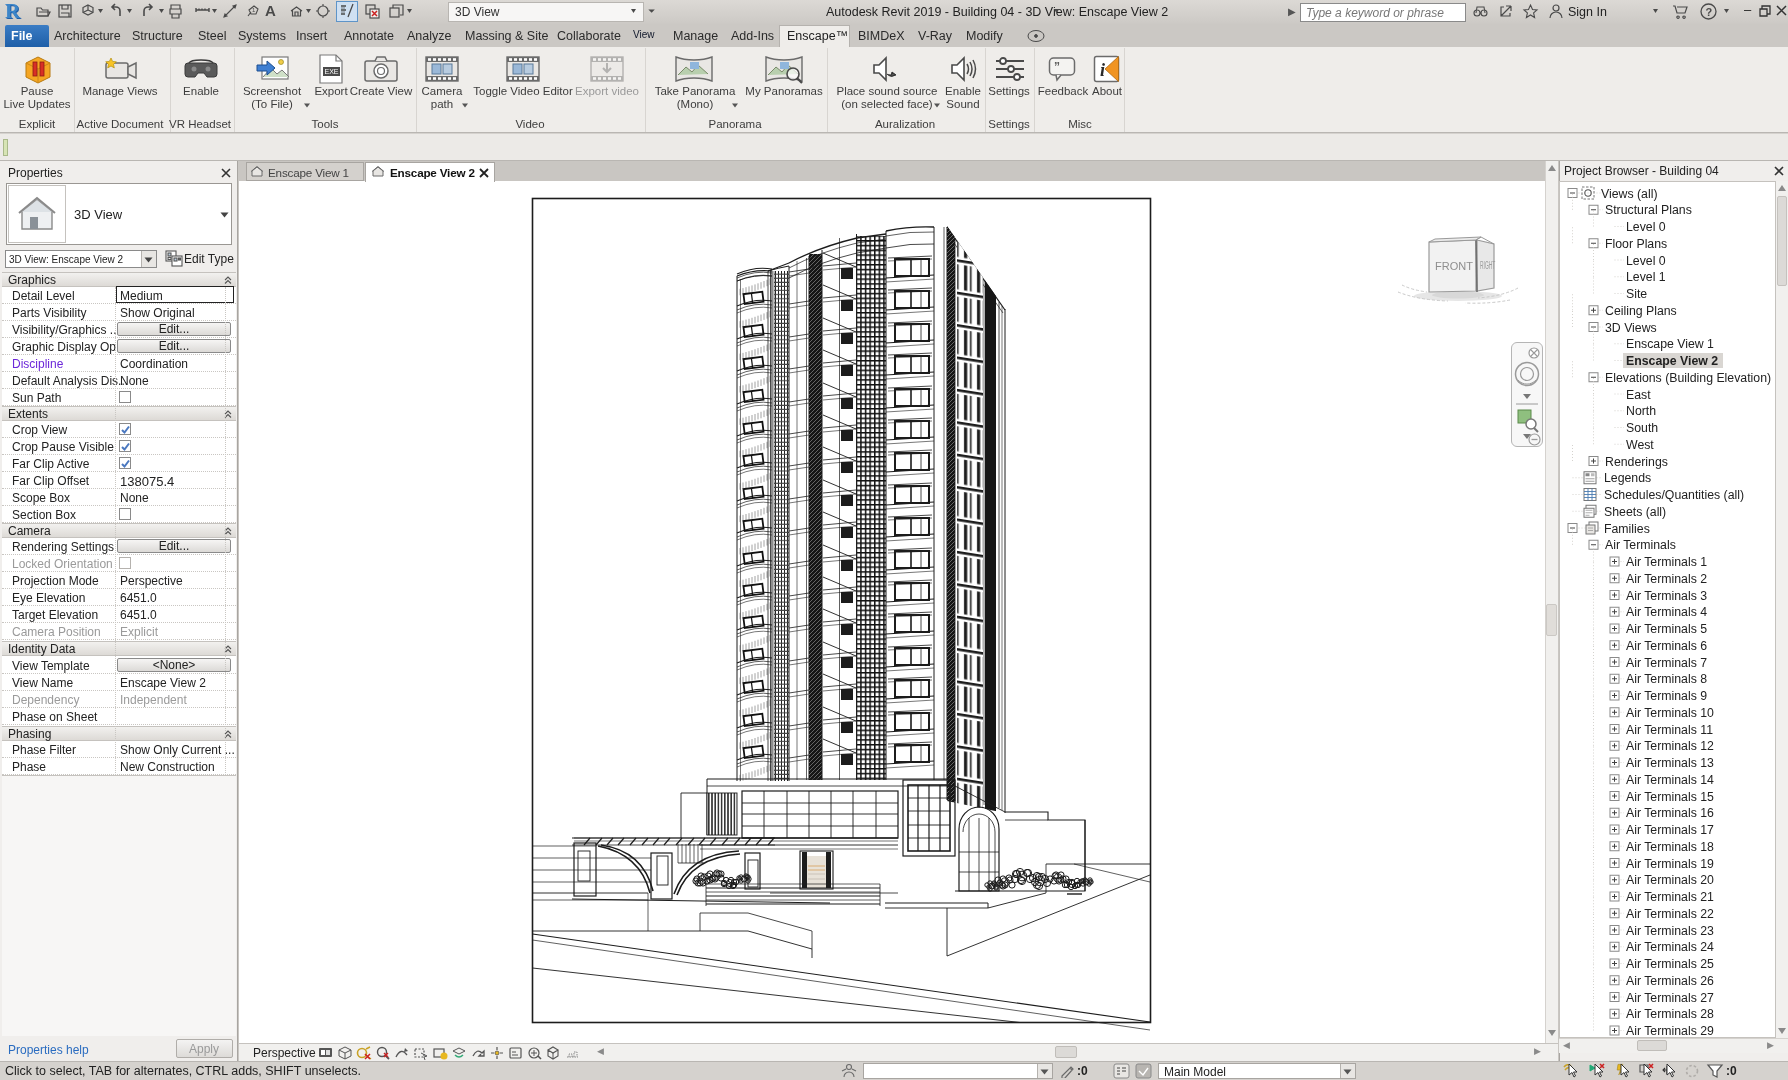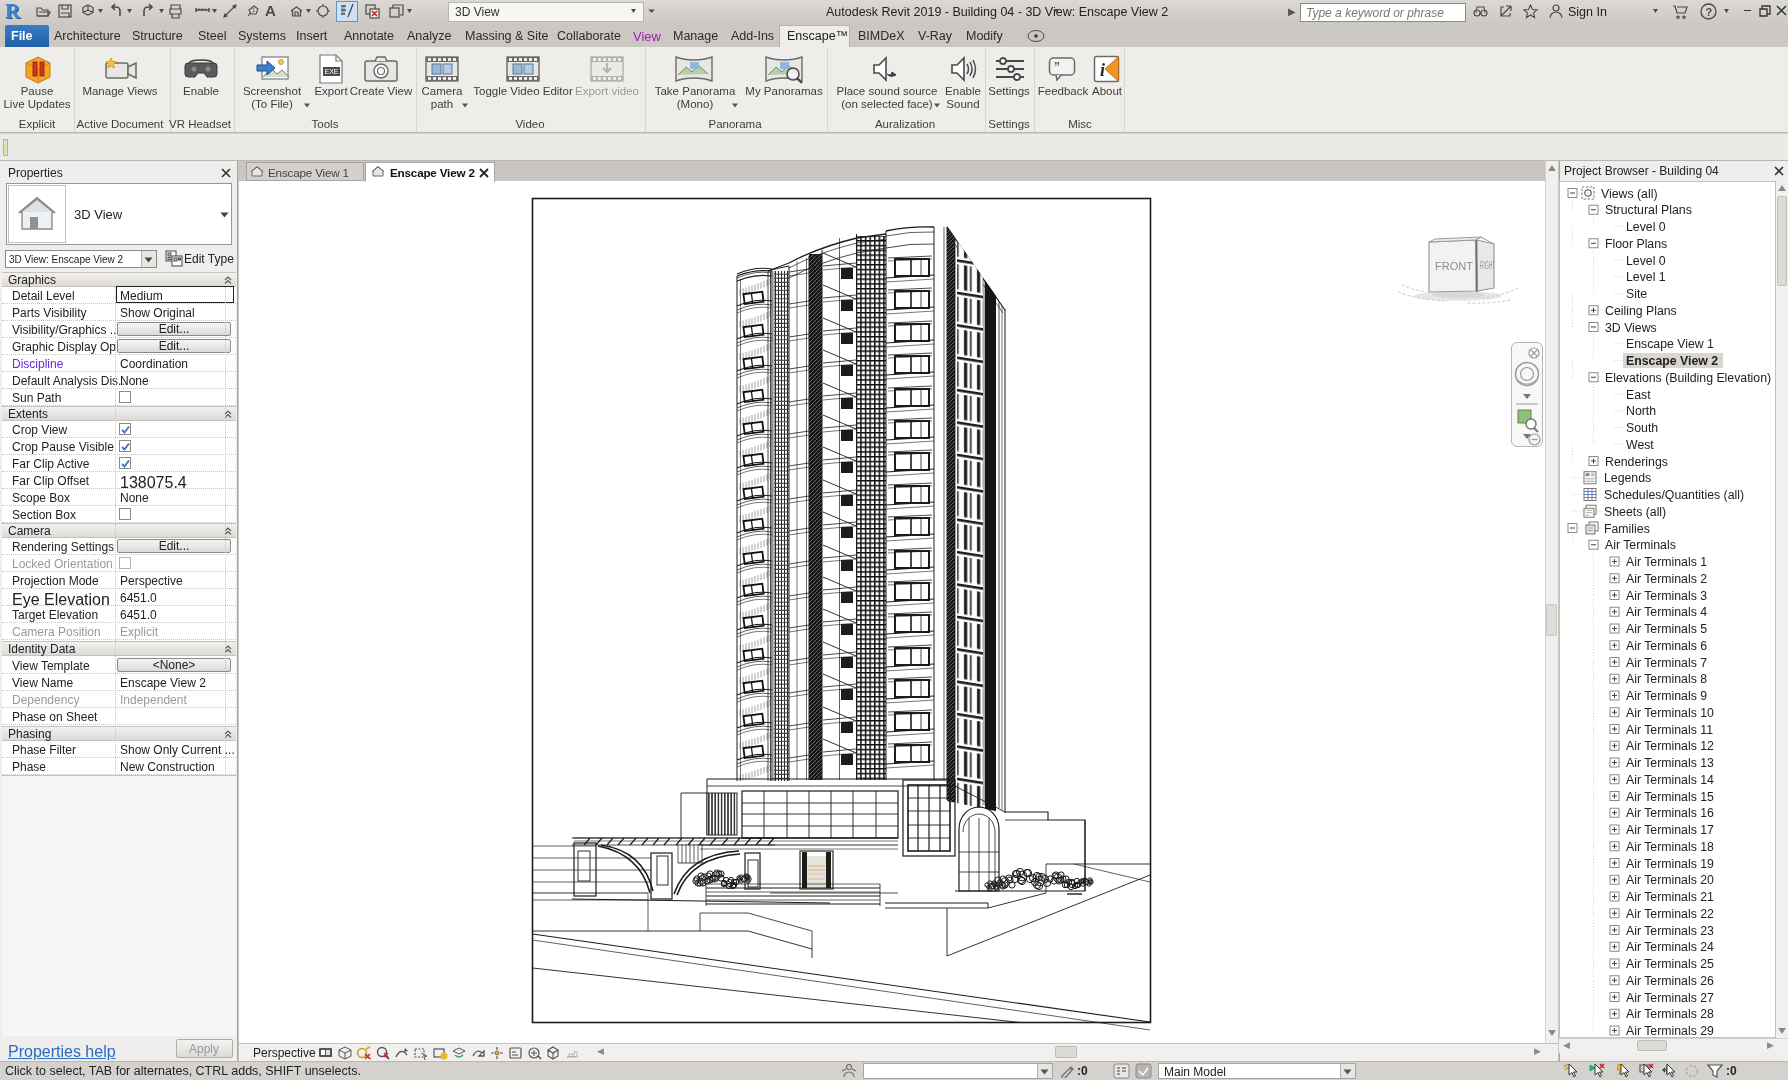--- a/index.html
+++ b/index.html
@@ -133,21 +133,21 @@
 <div class="tx" style="left:11px;top:29px;font-size:12.5px;color:#fff;font-weight:bold">File</div>
 <div class="tx" style="left:54px;top:29px;font-size:12.5px;color:#2b2b2b">Architecture</div>
 <div class="tx" style="left:132px;top:29px;font-size:12.5px;color:#2b2b2b">Structure</div>
 <div class="tx" style="left:198px;top:29px;font-size:12.5px;color:#2b2b2b">Steel</div>
 <div class="tx" style="left:238px;top:29px;font-size:12.5px;color:#2b2b2b">Systems</div>
 <div class="tx" style="left:296px;top:29px;font-size:12.5px;color:#2b2b2b">Insert</div>
 <div class="tx" style="left:344px;top:29px;font-size:12.5px;color:#2b2b2b">Annotate</div>
 <div class="tx" style="left:407px;top:29px;font-size:12.5px;color:#2b2b2b">Analyze</div>
 <div class="tx" style="left:465px;top:29px;font-size:12.5px;color:#2b2b2b">Massing &amp; Site</div>
 <div class="tx" style="left:557px;top:29px;font-size:12.5px;color:#2b2b2b">Collaborate</div>
-<div class="tx" style="left:633px;top:29px;font-size:13px;color:#a21caf">View</div>
+<div class="tx" style="left:633px;top:29px;font-size:10px;color:#0f172a">View</div>
 <div class="tx" style="left:673px;top:29px;font-size:12.5px;color:#2b2b2b">Manage</div>
 <div class="tx" style="left:731px;top:29px;font-size:12.5px;color:#2b2b2b">Add-Ins</div>
 <div class="abs" style="left:779px;top:25px;width:71px;height:22px;background:#efedea;border:1px solid #b5b2ae;border-bottom:none"></div>
 <div class="tx" style="left:787px;top:29px;font-size:12.5px;color:#222">Enscape™</div>
 <div class="tx" style="left:858px;top:29px;font-size:12.5px;color:#2b2b2b">BIMDeX</div>
 <div class="tx" style="left:918px;top:29px;font-size:12.5px;color:#2b2b2b">V-Ray</div>
 <div class="tx" style="left:966px;top:29px;font-size:12.5px;color:#2b2b2b">Modify</div>
 <svg class="abs" style="left:1027px;top:30px" width="22" height="13" fill="none" stroke="#4a4a4a">
     <ellipse cx="9" cy="6" rx="8" ry="5.5"></ellipse>
     <circle cx="9" cy="6" r="1.4" fill="#4a4a4a"></circle>
@@ -420,21 +420,21 @@
     <path d="M2,6 L4.5,8.5 L9,2.5"></path>
   </svg>
 <div class="abs" style="left:2px;top:471px;width:234px;height:1px;border-bottom:1px dotted #c9c6c2"></div>
 <div class="tx" style="left:12px;top:457px;font-size:12px;color:#222">Far Clip Active</div>
 <div class="abs" style="left:119px;top:457px;width:12px;height:12px;background:#fff;border:1px solid #8a8a8a"></div>
 <svg class="abs" style="left:120px;top:458px" width="11" height="11" fill="none" stroke="#4a78c0" stroke-width="2">
     <path d="M2,6 L4.5,8.5 L9,2.5"></path>
   </svg>
 <div class="abs" style="left:2px;top:488px;width:234px;height:1px;border-bottom:1px dotted #c9c6c2"></div>
 <div class="tx" style="left:12px;top:474px;font-size:12px;color:#222">Far Clip Offset</div>
-<div class="tx" style="left:120px;top:474px;font-size:16px;color:#222">138075.4</div>
+<div class="tx" style="left:120px;top:474px;font-size:13px;color:#222">138075.4</div>
 <div class="abs" style="left:2px;top:505px;width:234px;height:1px;border-bottom:1px dotted #c9c6c2"></div>
 <div class="tx" style="left:12px;top:491px;font-size:12px;color:#222">Scope Box</div>
 <div class="tx" style="left:120px;top:491px;font-size:12px;color:#222">None</div>
 <div class="abs" style="left:2px;top:522px;width:234px;height:1px;border-bottom:1px dotted #c9c6c2"></div>
 <div class="tx" style="left:12px;top:508px;font-size:12px;color:#222">Section Box</div>
 <div class="abs" style="left:119px;top:508px;width:12px;height:12px;background:#fff;border:1px solid #8a8a8a"></div>
 <div class="abs" style="left:2px;top:523px;width:234px;height:15px;background:linear-gradient(#f2f1ef,#dddad6);border-top:1px solid #c5c2be;border-bottom:1px solid #c5c2be"></div>
 <div class="tx" style="left:8px;top:524px;font-size:12px;color:#222">Camera</div>
 <svg class="abs" style="left:224px;top:527px" width="8" height="8" fill="none" stroke="#555" stroke-width="1.1">
     <path d="M1,4 L4,1 L7,4 M1,7.5 L4,4.5 L7,7.5"></path>
@@ -443,21 +443,21 @@
 <div class="tx" style="left:12px;top:540px;font-size:12px;color:#222">Rendering Settings</div>
 <div class="abs" style="left:117px;top:539px;width:114px;height:14px;background:linear-gradient(#f6f5f4,#dcdad7);border:1px solid #8a8a8a;border-radius:2px"></div>
 <div class="tx" style="left:174px;top:539px;font-size:12px;color:#222;transform:translateX(-50%)">Edit...</div>
 <div class="abs" style="left:2px;top:571px;width:234px;height:1px;border-bottom:1px dotted #c9c6c2"></div>
 <div class="tx" style="left:12px;top:557px;font-size:12px;color:#9a9a9a">Locked Orientation</div>
 <div class="abs" style="left:119px;top:557px;width:12px;height:12px;background:#fff;border:1px solid #b5b2ae"></div>
 <div class="abs" style="left:2px;top:588px;width:234px;height:1px;border-bottom:1px dotted #c9c6c2"></div>
 <div class="tx" style="left:12px;top:574px;font-size:12px;color:#222">Projection Mode</div>
 <div class="tx" style="left:120px;top:574px;font-size:12px;color:#222">Perspective</div>
 <div class="abs" style="left:2px;top:605px;width:234px;height:1px;border-bottom:1px dotted #c9c6c2"></div>
-<div class="tx" style="left:12px;top:591px;font-size:16px;color:#222">Eye Elevation</div>
+<div class="tx" style="left:12px;top:591px;font-size:12px;color:#222">Eye Elevation</div>
 <div class="tx" style="left:120px;top:591px;font-size:12px;color:#222">6451.0</div>
 <div class="abs" style="left:2px;top:622px;width:234px;height:1px;border-bottom:1px dotted #c9c6c2"></div>
 <div class="tx" style="left:12px;top:608px;font-size:12px;color:#222">Target Elevation</div>
 <div class="tx" style="left:120px;top:608px;font-size:12px;color:#222">6451.0</div>
 <div class="abs" style="left:2px;top:639px;width:234px;height:1px;border-bottom:1px dotted #c9c6c2"></div>
 <div class="tx" style="left:12px;top:625px;font-size:12px;color:#9a9a9a">Camera Position</div>
 <div class="tx" style="left:120px;top:625px;font-size:12px;color:#9a9a9a">Explicit</div>
 <div class="abs" style="left:2px;top:641px;width:234px;height:15px;background:linear-gradient(#f2f1ef,#dddad6);border-top:1px solid #c5c2be;border-bottom:1px solid #c5c2be"></div>
 <div class="tx" style="left:8px;top:642px;font-size:12px;color:#222">Identity Data</div>
 <svg class="abs" style="left:224px;top:645px" width="8" height="8" fill="none" stroke="#555" stroke-width="1.1">
@@ -484,21 +484,21 @@
 <div class="abs" style="left:2px;top:757px;width:234px;height:1px;border-bottom:1px dotted #c9c6c2"></div>
 <div class="tx" style="left:12px;top:743px;font-size:12px;color:#222">Phase Filter</div>
 <div class="tx" style="left:120px;top:743px;font-size:12px;color:#222">Show Only Current ...</div>
 <div class="abs" style="left:2px;top:774px;width:234px;height:1px;border-bottom:1px dotted #c9c6c2"></div>
 <div class="tx" style="left:12px;top:760px;font-size:12px;color:#222">Phase</div>
 <div class="tx" style="left:120px;top:760px;font-size:12px;color:#222">New Construction</div>
 <div class="abs" style="left:115px;top:287px;width:1px;height:488px;border-left:1px dotted #c9c6c2"></div>
 <div class="abs" style="left:225px;top:287px;width:1px;height:488px;border-left:1px dotted #c9c6c2"></div>
 <div class="abs" style="left:2px;top:775px;width:234px;height:1px;background:#c5c2be"></div>
 <div class="abs" style="left:2px;top:776px;width:234px;height:260px;background:#f7f6f5"></div>
-<div class="tx" style="left:8px;top:1043px;font-size:16px;color:#2a6cc0;text-decoration:underline">Properties help</div>
+<div class="tx" style="left:8px;top:1043px;font-size:12px;color:#2a6cc0;">Properties help</div>
 <div class="abs" style="left:176px;top:1039px;width:57px;height:19px;background:linear-gradient(#f4f3f2,#dddbd8);border:1px solid #b0ada9;border-radius:2px"></div>
 <div class="tx" style="left:204px;top:1042px;font-size:12px;color:#9a9a9a;transform:translateX(-50%)">Apply</div>
 <div class="abs" style="left:239px;top:161px;width:1319px;height:882px;background:#fff;border-top:1px solid #a8a5a1"></div>
 <div class="abs" style="left:239px;top:161px;width:1319px;height:20px;background:#c9c6c2"></div>
 <div class="abs" style="left:246px;top:162px;width:118px;height:19px;background:#d4d1cd;border:1px solid #a8a5a1"></div>
 <div class="abs" style="left:365px;top:162px;width:130px;height:20px;background:#fff;border:1px solid #a8a5a1;border-bottom:none"></div>
 <svg class="abs" style="left:250px;top:165px" width="14" height="13" viewBox="0 0 14 13" fill="#e8e6e3" stroke="#6a6a6a" stroke-width="1">
     <path d="M2,6 L7,2 L12,6 V11 H2 Z"></path>
     <path d="M1,6.5 L7,1.5 L13,6.5" fill="none"></path>
   </svg>

